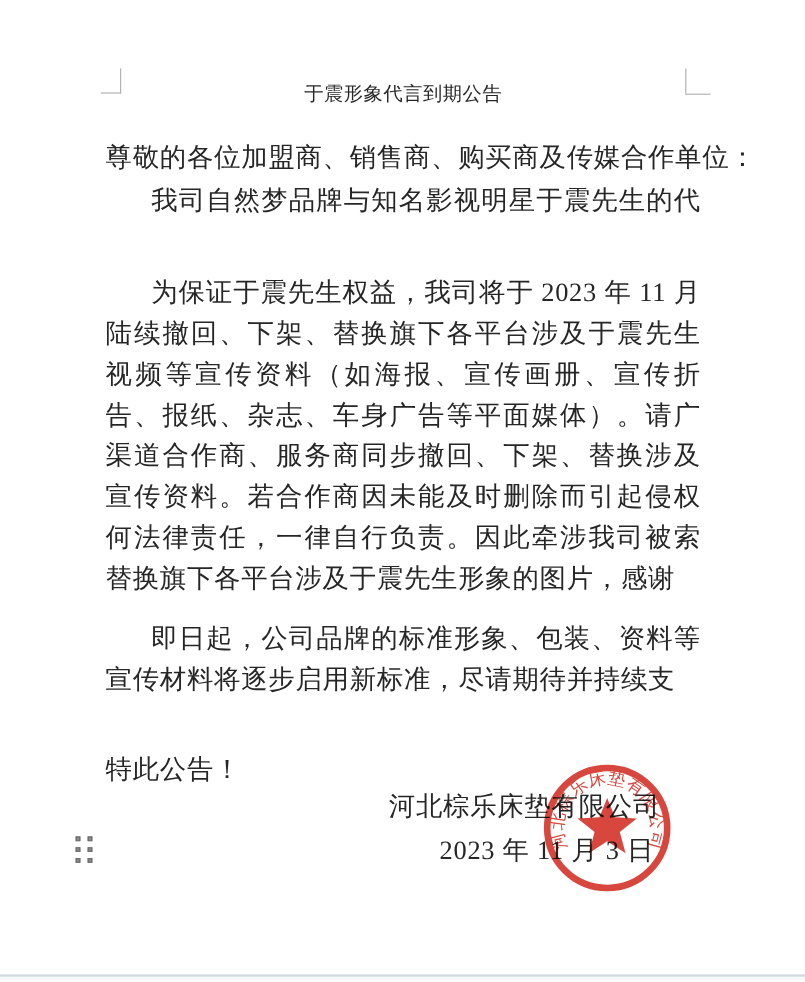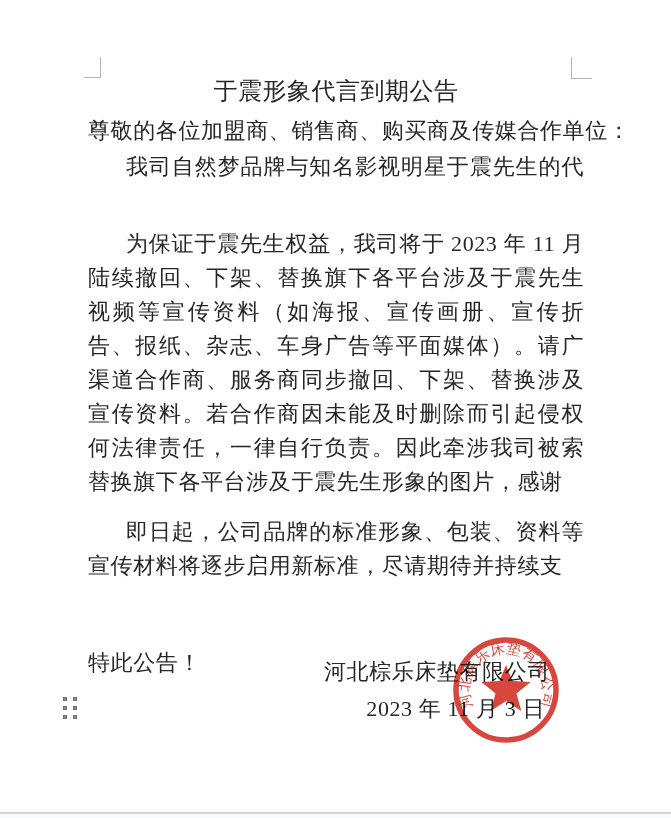--- a/index.html
+++ b/index.html
@@ -7,21 +7,21 @@
     position:relative;
     width:671px;height:818px;
     background:#ffffff;
     overflow:hidden;
     font-family:"Liberation Serif","DejaVu Serif",serif;
     color:#262626;
   }
   
   .textcol{position:absolute;left:88px;width:496px;}
   .doc-title{
-    top:76px;text-align:center;font-size:24px;line-height:30px;
+    top:64px;text-align:center;font-size:16px;line-height:30px;
     letter-spacing:0.5px;white-space:nowrap;
   }
   .line{font-size:22px;line-height:34px;height:34px;letter-spacing:0.6px;white-space:nowrap;}
   .para .line{white-space:normal;overflow:hidden;}
   .fill{text-align:justify;text-align-last:justify;white-space:normal;}
   .indent{text-indent:38px;}
   .right-block{text-align:right;white-space:nowrap;}
   
   .crop{position:absolute;background:#b3b3b3;}
   
@@ -69,21 +69,21 @@
       <div class="line fill">宣传资料。若合作商因未能及时删除而引起侵权纠纷造成任</div>
       <div class="line fill">何法律责任，一律自行负责。因此牵涉我司被索赔而造成我</div>
       <div class="line">替换旗下各平台涉及于震先生形象的图片，感谢配合。</div>
     </div>
 
     <div class="textcol para" style="top:515px;">
       <div class="line fill indent">即日起，公司品牌的标准形象、包装、资料等所有相关</div>
       <div class="line">宣传材料将逐步启用新标准，尽请期待并持续支持。</div>
     </div>
 
-    <div class="textcol line" style="top:646px;">特此公告！</div>
+    <div class="textcol line" style="top:624px;">特此公告！</div>
 
     <div class="textcol line right-block" style="top:655px;width:462px;">河北棕乐床垫有限公司</div>
 
     <div class="textcol line right-block" style="top:692px;width:457px;">2023 年 11 月 3 日</div>
   </div>
 
   <div class="dot-handle">
     <span></span>
       <span></span>
       <span></span>

